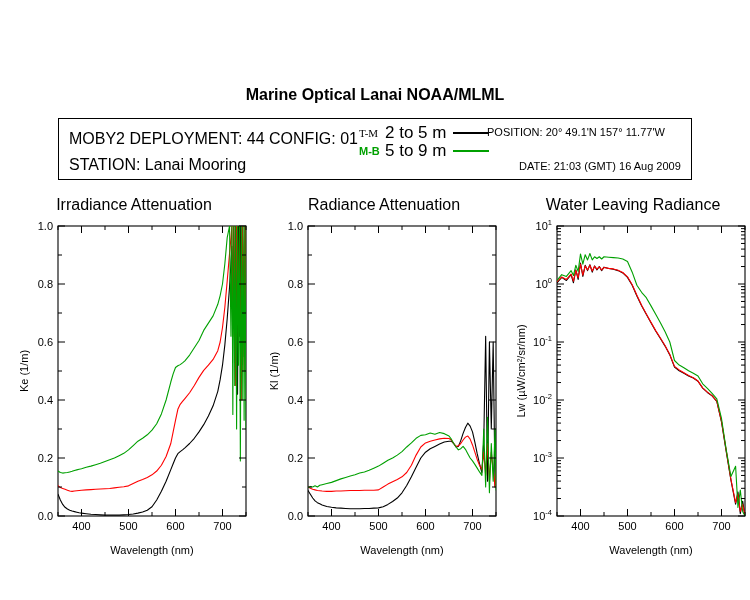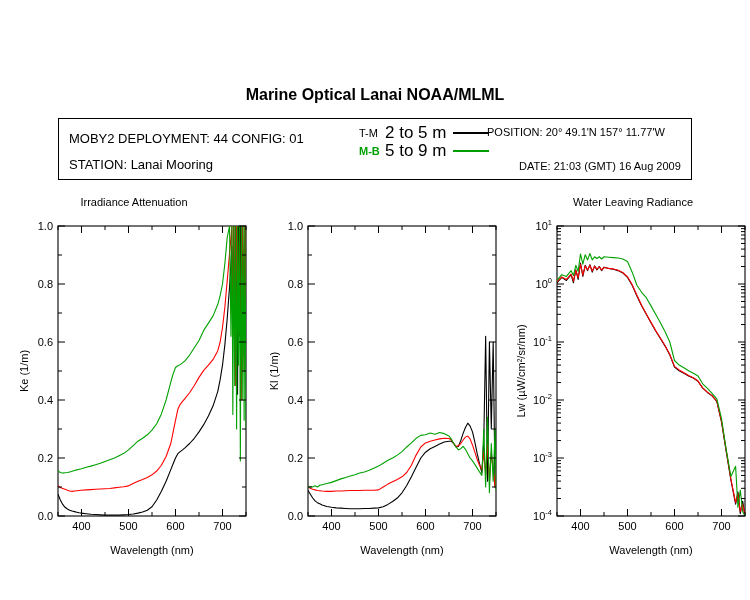--- a/index.html
+++ b/index.html
@@ -38,21 +38,21 @@
     top: 118px;
     width: 634px;
     height: 62px;
     border: 1px solid #000000;
     box-sizing: border-box;
   }
   .hdr-left {
     position: absolute;
     left: 10px;
     top: 7px;
-    font-size: 13px;
+    font-size: 16px;
     line-height: 26px;
     white-space: nowrap;
   }
   .legend {
     position: absolute;
     left: 300px;
     top: 5px;
     font-size: 11px;
   }
   .legend-row {
@@ -91,21 +91,21 @@
 
   .panel {
     position: absolute;
     top: 196px;
   }
   .panel-title {
     position: absolute;
     top: 0px;
     width: 100%;
     text-align: center;
-    font-size: 11px;
+    font-size: 16px;
     white-space: nowrap;
   }
   svg { display: block; }
   text { font-family: "Liberation Sans", sans-serif; fill: #000; }
   .tick-label { font-size: 11px; }
   .axis-title { font-size: 11px; }
   .sup { font-size: 7.5px; }
 </style>
 </head>
 <body>
@@ -114,21 +114,21 @@
 
   <div class="main-title">Marine Optical Lanai NOAA/MLML</div>
 
   <div class="header-box">
     <div class="hdr-left">
       <div>MOBY2 DEPLOYMENT: 44 CONFIG: 01</div>
       <div>STATION: Lanai Mooring</div>
     </div>
     <div class="legend" id="legend-block">
         <div class="legend-row">
-          <span class="legend-code" style="color: rgb(0, 0, 0);">T-M</span>
+          <span class="legend-code" style="color: rgb(0, 0, 0); font-family: Liberation Serif, serif;">T-M</span>
           <span class="legend-range">2 to 5  m</span>
           <span class="legend-swatch" style="border-top-color: rgb(0, 0, 0);"></span>
         </div>
         <div class="legend-row">
           <span class="legend-code" style="color: rgb(0, 160, 0); font-weight: bold;">M-B</span>
           <span class="legend-range">5 to 9  m</span>
           <span class="legend-swatch" style="border-top-color: rgb(0, 160, 0);"></span>
         </div>
       </div>
     <div class="hdr-right">
@@ -201,20 +201,21 @@
           <text x="39" y="208" text-anchor="end" class="tick-label">0.4</text>
           <text x="39" y="150" text-anchor="end" class="tick-label">0.6</text>
           <text x="39" y="92" text-anchor="end" class="tick-label">0.8</text>
           <text x="39" y="34" text-anchor="end" class="tick-label">1.0</text>
         </g>
         <text x="138" y="358" text-anchor="middle" class="axis-title">Wavelength (nm)</text>
         <text x="14" y="175" text-anchor="middle" class="axis-title" transform="rotate(-90 14 175)">Ke  (1/m)</text>
       </svg>
     </div>
   <div class="panel" id="panel-1" style="left:264px; width:240px;">
+      <div class="panel-title" style="top: 0px;">Radiance Attenuation</div>
       <svg width="240" height="380" viewBox="0 0 240 380">
         <defs>
           <clipPath id="clip-1">
             <rect x="44" y="30" width="188" height="290"></rect>
           </clipPath>
         </defs>
         <rect x="44" y="30" width="188" height="290" fill="none" stroke="#000000" stroke-width="1.1"></rect>
         <g clip-path="url(#clip-1)">
           <path d="M44.00 294.48 L46.35 298.25 L48.70 302.02 L51.05 304.92 L53.40 306.66 L55.75 307.82 L58.10 308.98 L62.80 310.43 L67.50 311.30 L72.20 311.88 L76.90 312.17 L81.60 312.46 L86.30 312.75 L91.00 312.75 L95.70 312.75 L100.40 312.46 L105.10 312.46 L109.80 312.17 L114.50 311.88 L119.20 310.72 L123.90 308.40 L128.60 305.50 L133.30 302.02 L138.00 296.80 L142.70 289.55 L147.40 280.85 L152.10 271.28 L156.80 262.00 L161.50 256.20 L166.20 252.72 L170.90 250.40 L175.60 248.08 L180.30 246.05 L185.00 245.18 L187.35 245.18 L189.70 247.50 L192.05 250.98 L194.40 250.40 L196.75 244.60 L199.10 237.35 L201.45 231.55 L203.80 227.20 L206.15 230.10 L208.50 235.90 L210.85 246.05 L213.20 257.65 L215.55 267.80 L217.90 276.50 L219.78 244.60 L221.66 140.20 L223.54 285.20 L225.42 146.00 L227.30 233.00 L229.18 146.00 L231.06 291.00 L232.00 233.00 " fill="none" stroke="#000000" stroke-width="1.1" stroke-linejoin="round" stroke-linecap="round"></path>
           <path d="M44.00 291.00 L46.35 292.16 L48.70 293.32 L51.05 293.90 L53.40 294.48 L55.75 294.77 L58.10 295.06 L62.80 295.35 L67.50 295.35 L72.20 295.06 L76.90 295.06 L81.60 294.77 L86.30 294.48 L91.00 294.48 L95.70 294.48 L100.40 294.19 L105.10 294.19 L109.80 294.19 L114.50 293.90 L119.20 291.00 L123.90 288.10 L128.60 285.78 L133.30 283.46 L138.00 280.85 L142.70 276.50 L147.40 269.25 L152.10 259.10 L156.80 250.98 L161.50 246.92 L166.20 245.18 L170.90 244.02 L175.60 242.86 L180.30 242.28 L185.00 242.57 L187.35 244.02 L189.70 247.50 L192.05 250.40 L194.40 249.82 L196.75 247.50 L199.10 244.02 L201.45 241.12 L203.80 239.96 L206.15 243.15 L208.50 248.95 L210.85 256.20 L213.20 263.45 L215.55 269.25 L217.90 273.60 L219.78 256.20 L221.66 279.40 L223.54 247.50 L225.42 285.20 L227.30 256.20 L229.18 273.60 L231.06 291.00 L232.00 267.80 " fill="none" stroke="#ff0000" stroke-width="1.1" stroke-linejoin="round" stroke-linecap="round"></path>

